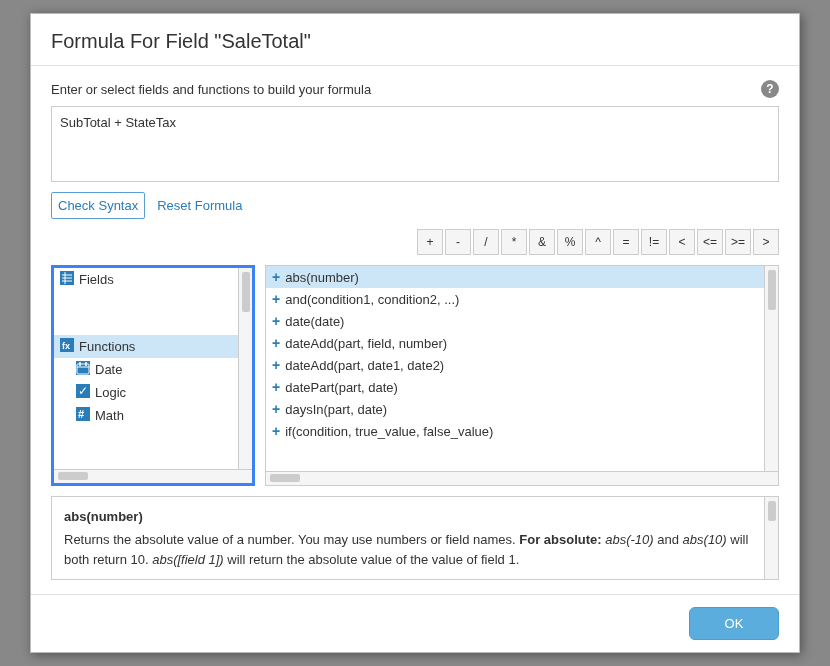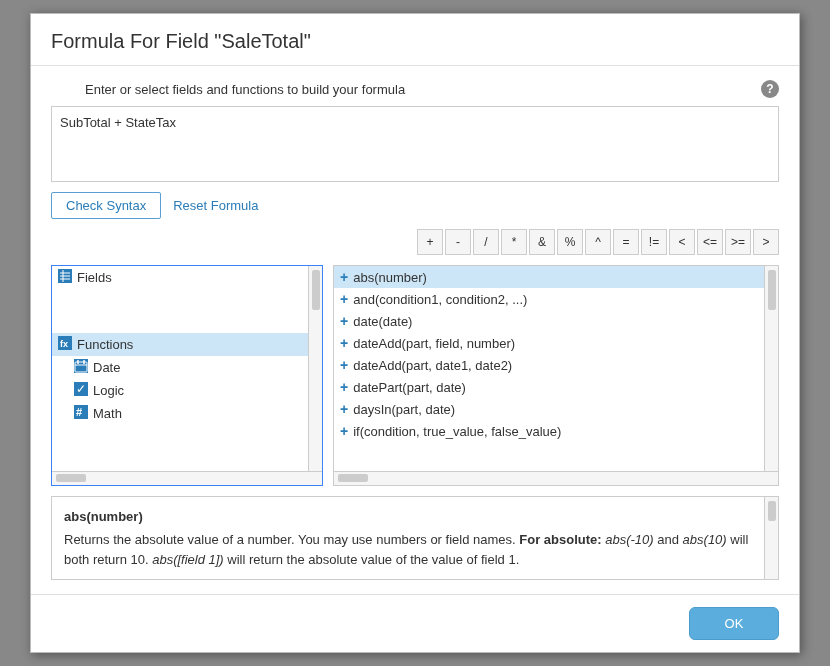--- a/index.html
+++ b/index.html
@@ -35,21 +35,20 @@
       padding: 14px 20px;
       flex: 1;
       display: flex;
       flex-direction: column;
     }
     .instruction-row {
       display: flex;
       align-items: center;
       justify-content: space-between;
       margin-bottom: 8px;
-      margin-left: 34px;
     }
     .instruction-text {
       color: #333;
       font-size: 13px;
     }
     .help-icon {
       width: 18px;
       height: 18px;
       background: #888;
       border-radius: 50%;
@@ -77,21 +76,21 @@
       display: flex;
       align-items: center;
       margin-top: 10px;
       margin-bottom: 10px;
       gap: 12px;
     }
     .btn-check-syntax {
       border: 1px solid #5a9fd4;
       background: #fff;
       color: #2a7db8;
-      padding: 5px 14px;
+      padding: 5px 6px;
       font-size: 13px;
       cursor: pointer;
       border-radius: 2px;
     }
     .btn-reset-formula {
       background: none;
       border: none;
       color: #2a7db8;
       font-size: 13px;
       cursor: pointer;
@@ -117,23 +116,23 @@
       color: #333;
       padding: 0 4px;
     }
     .panels-row {
       display: flex;
       gap: 10px;
       flex: 1;
       min-height: 200px;
     }
     .left-panel {
-      width: 272px;
+      width: 204px;
       flex-shrink: 0;
-      border: 1px solid #3b82f6;
+      border: 3px solid #3b82f6;
       overflow: hidden;
       display: flex;
       flex-direction: column;
       position: relative;
     }
     .tree-item {
       display: flex;
       align-items: center;
       padding: 3px 6px;
       cursor: pointer;

